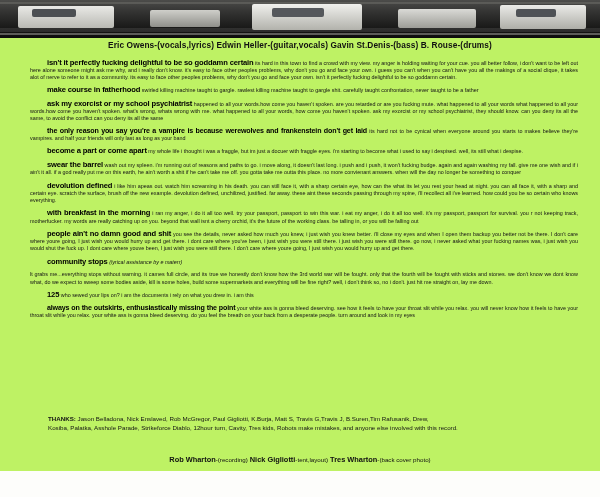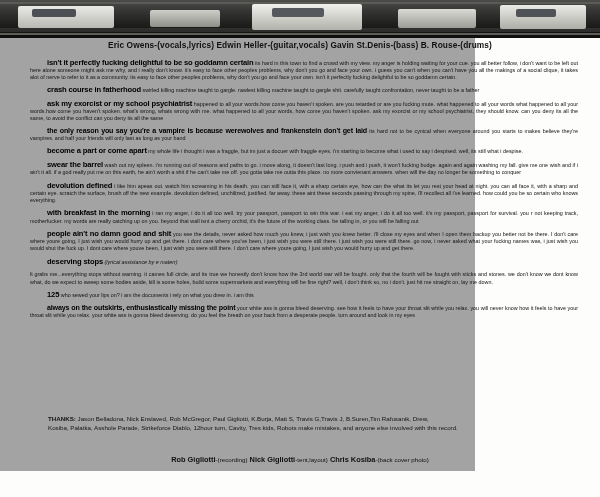--- a/index.html
+++ b/index.html
@@ -6,23 +6,23 @@
   html, body { margin: 0; padding: 0; }
   body {
     width: 600px;
     height: 497px;
     background: #fdfdfb;
     font-family: "Liberation Sans", sans-serif;
     overflow: hidden;
   }
   #sheet {
     position: relative;
-    width: 475px;
+    width: 600px;
     height: 497px;
-    background: #a3a3a3;
+    background: #bef264;
   }
 
   
   #photo-strip {
     position: absolute;
     left: 0; top: 0;
     width: 600px; height: 38px;
     background: #0c0c0c;
     overflow: hidden;
   }
@@ -146,21 +146,21 @@
 
   <div id="band-credits">Eric Owens-(vocals,lyrics)  Edwin Heller-(guitar,vocals)  Gavin St.Denis-(bass)  B. Rouse-(drums)</div>
 
   <div id="lyrics">
 
     <div class="song">
       <p class="song-body"><span class="title">isn't it perfectly fucking delightful to be so goddamn certain</span> <span class="lyric">its hard in this town to find a crowd with my view. my anger is holding waiting for your cue. you all better follow, i don't want to be left out here alone someone might ask me why, and i really don't know. it's easy to face other peoples problems, why don't you go and face your own. i guess you can't when you can't have you all the makings of a social clique, it takes alot of nerve to refer to it as a community. its easy to face other peoples problems, why don't you go and face your own. isn't it perfectly fucking delightful to be so goddamn certain.</span></p>
     </div>
 
     <div class="song">
-      <p class="song-body"><span class="title">crash course in fatherhood</span> <span class="lyric">swirled killing machine taught to gargle. rawlest killing machine taught to gargle shit. carefully taught confrontation, never taught to be a father</span></p>
+      <p class="song-body"><span class="title">make course in fatherhood</span> <span class="lyric">swirled killing machine taught to gargle. rawlest killing machine taught to gargle shit. carefully taught confrontation, never taught to be a father</span></p>
     </div>
 
     <div class="song">
       <p class="song-body"><span class="title">ask my exorcist or my school psychiatrist</span> <span class="lyric">happened to all your words.how come you haven't spoken. are you retarded or are you fucking mute. what happened to all your words what happened to all your words.how come you haven't spoken. what's wrong, whats wrong with me. what happened to all your words, how come you haven't spoken. ask my exorcist or my school psychiatrist, they should know. can you deny its all the same, to avoid the conflict can you deny its all the same</span></p>
     </div>
 
     <div class="song">
       <p class="song-body"><span class="title sm">the only reason you say you're a vampire is because werewolves and frankenstein don't get laid</span> <span class="lyric">its hard not to be cynical when everyone around you starts to makes believe they're vampires. and half  your friends will only last as long as your band</span></p>
     </div>
 
@@ -178,21 +178,21 @@
 
     <div class="song">
       <p class="song-body"><span class="title">with breakfast in the morning</span> <span class="lyric">i ran my anger, i do it all too well. try your passport, passport to win this war. i eat my anger, i do it all too well. it's my passport, passport for survival. you r not keeping track, motherfucker. my words are really catching up on you. beyond that wall isnt a cherry orchid, it's the future of the working class. be talling in, or you will be falling out</span></p>
     </div>
 
     <div class="song">
       <p class="song-body"><span class="title">people ain't no damn good and shit</span> <span class="lyric">you see the details, never asked how much you knew, i just wish you knew better. i'll close my eyes and when I open them backup you better not be there. I don't care where youre going, I just wish you would hurry up and get there. i dont care where you've been, i just wish you were still there. i just wish you were still there. go now, i never asked what your fucking names was, i just wish you would shut the fuck up. I dont care where youve been, I just wish you were still there. I don't care where youre going, I just wish you would hurry up and get there.</span></p>
     </div>
 
     <div class="song">
-      <p class="song-body"><span class="title">deserving stops</span> <span class="lyric anno">(lyrical assistance by e materr)</span></p>
+      <p class="song-body"><span class="title">community stops</span> <span class="lyric anno">(lyrical assistance by e materr)</span></p>
     </div>
 
     <div class="song">
       <p class="song-body"><span class="lyric">lt grabs me...everything stops without warning. it cames full circle, and its true we honestly don't know how the 3rd world war will be fought. only that the fourth will be fought  with sticks and stones. we don't know we dont know what, do we expect to sweep some bodies aside, kill is some holes, build some supermarkets and everything will be fine right? well, i don't think so, no i don't. just hit me straight on, lay me down.</span></p>
     </div>
 
     <div class="song">
       <p class="song-body"><span class="title">125</span> <span class="lyric">who sewed your lips on? i am the documents i rely on what you drew in. i am this</span></p>
     </div>
 
@@ -202,19 +202,19 @@
 
   </div>
 
   <div id="thanks">
     <b>THANKS:</b>
     <span>Jason Belladona, Nick Enslaved, Rob McGregor, Paul Gigliotti, K.Burja, Matt S, Travis G,Travis J, B.Suren,Tim Rafusanik, Drew,</span><br>
     <span>Kosiba, Palatka, Asshole Parade, Strikeforce Diablo, 12hour turn, Cavity, Tres kids, Robots make mistakes, and anyone else involved with this record.</span>
   </div>
 
   <div id="production">
-    <span class="name">Rob Gigliotti</span><span class="role">-(recording)</span>
+    <span class="name">Rob Wharton</span><span class="role">-(recording)</span>
     <span class="name">Nick Gigliotti</span><span class="role">-tent,layout)</span>
-    <span class="name">Chris Kosiba</span><span class="role">-(back cover photo)</span>
+    <span class="name">Tres Wharton</span><span class="role">-(back cover photo)</span>
   </div>
 
   <div id="bottom-margin"></div>
 </div>
 
 </body></html>

